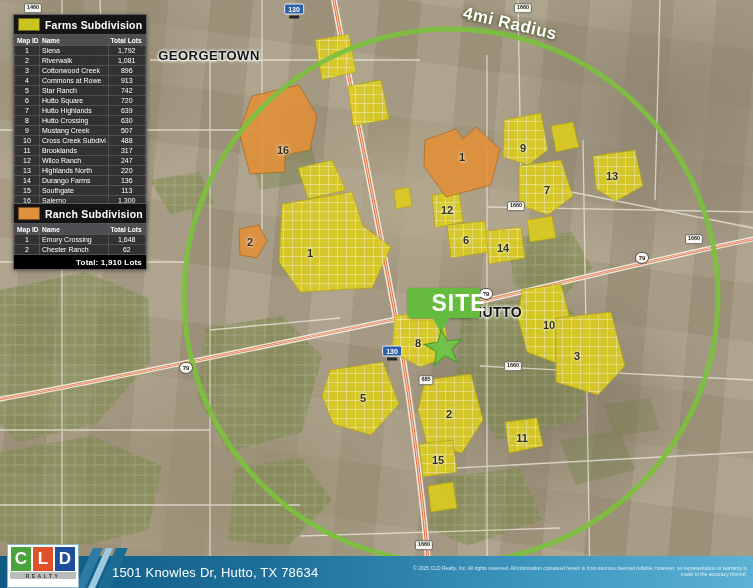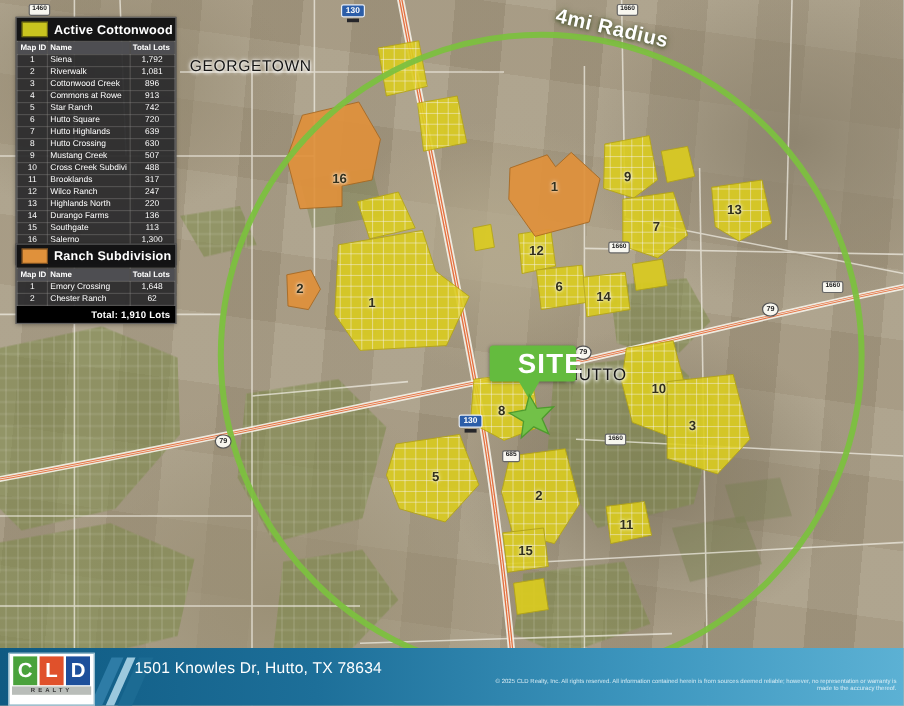--- a/index.html
+++ b/index.html
@@ -13,21 +13,21 @@
       radial-gradient(300px 240px at 30% 85%, #9b9076 0%, rgba(155,144,118,0) 70%),
       radial-gradient(240px 180px at 72% 68%, #877d67 0%, rgba(135,125,103,0) 70%),
       radial-gradient(200px 150px at 55% 35%, #b3a88d 0%, rgba(179,168,141,0) 70%),
       repeating-linear-gradient(95deg, rgba(255,255,255,.05) 0 42px, rgba(40,30,20,.06) 42px 84px),
       repeating-linear-gradient(8deg, rgba(70,60,40,.05) 0 58px, rgba(255,255,255,.04) 58px 116px),
       #a89c84;}
   .map-svg{position:absolute;inset:0;}
   
   .marker{position:absolute;transform:translate(-50%,-50%);font-weight:800;font-size:11px;color:#32301c;
           text-shadow:0 0 2px rgba(255,255,255,.95),0 0 4px rgba(255,255,255,.7);line-height:1;}
-  .city-label{position:absolute;transform:translate(-50%,-50%);font-weight:400;color:#151515;letter-spacing:.5px;
+  .city-label{position:absolute;transform:translate(-50%,-50%);font-weight:700;color:#151515;letter-spacing:.5px;
           text-shadow:0 0 2px #fff,0 0 4px #fff,0 1px 3px rgba(255,255,255,.9);white-space:nowrap;}
   .radius-label{position:absolute;left:510px;top:24px;transform:translate(-50%,-50%) rotate(13deg);
           font-weight:800;font-size:17px;color:#fff;letter-spacing:.5px;white-space:nowrap;
           text-shadow:0 1px 3px rgba(40,60,20,.75),0 0 6px rgba(60,90,30,.5);}
   .shield{position:absolute;transform:translate(-50%,-50%);display:flex;flex-direction:column;align-items:center;line-height:1;}
   .sh-rect span{background:#f7f6ef;color:#222;font-size:5.5px;font-weight:700;padding:1px 2px;
           border:1px solid #666;border-radius:2px;}
   .sh-us span{background:#f7f6ef;color:#222;font-size:6px;font-weight:700;width:12px;height:10px;
           border:1px solid #555;border-radius:45% 45% 50% 50%;display:flex;align-items:center;justify-content:center;}
   .sh-toll span{background:#2b5da8;color:#fff;font-size:7px;font-weight:700;padding:1px 3px;
@@ -51,21 +51,21 @@
   .swatch{width:20px;height:11px;flex:0 0 auto;border:1px solid rgba(0,0,0,.45);}
   .legend-table{width:100%;border-collapse:collapse;table-layout:fixed;}
   .legend-table th{background:rgba(80,80,84,.95);font-weight:700;font-size:6.6px;text-align:left;
           padding:1.5px 2px;border:1px solid rgba(150,150,150,.35);white-space:nowrap;overflow:hidden;}
   .legend-table td{font-size:7px;padding:1px 2px;border:1px solid rgba(150,150,150,.3);
           background:rgba(48,48,50,.55);white-space:nowrap;overflow:hidden;}
   .legend-table td.num{text-align:center;}
   .col-id{width:24px;}.col-name{width:66px;}.col-lots{width:36px;}
   .panel-total{background:#000;font-weight:700;font-size:8px;text-align:right;padding:2.5px 4px;letter-spacing:.2px;}
   
-  .footer{position:absolute;left:0;right:0;bottom:0;height:48px;
+  .footer{position:absolute;left:0;right:0;bottom:0;height:32px;
           background:linear-gradient(90deg,#0f5a82 0%,#1d6f99 35%,#3e97bf 72%,#5cb1d4 100%);}
   .stripe{position:absolute;bottom:0;height:40px;transform:skewX(-24deg);}
   .stripe1{left:84px;width:10px;background:#2e7ca6;}
   .stripe2{left:97px;width:7px;background:#9cc9de;}
   .stripe3{left:107px;width:12px;background:#1c6b93;}
   .logo-box{position:absolute;left:7px;bottom:0;width:72px;height:44px;background:#fff;
           border:1px solid #8fb7c9;box-sizing:border-box;display:flex;flex-direction:column;padding:2px 2px 1px;}
   .logo-tiles{display:flex;gap:2px;justify-content:center;}
   .logo-tile{width:20px;height:24px;display:flex;align-items:center;justify-content:center;
           color:#fff;font-weight:800;font-size:17px;}
@@ -245,21 +245,21 @@
     <div class="site-star">
       <svg width="40" height="40" viewBox="0 0 55 55">
         <polygon points="27.5,2 34.1,18.4 53.2,19.2 38.2,31 43.4,49.3 27.5,38.8 11.6,49.3 16.8,31 1.8,19.2 20.9,18.4" fill="#72c148" stroke="#4e9a2e" stroke-width="1.5"></polygon>
       </svg>
     </div>
   </div>
 
   <aside class="panel panel-active">
     <div class="panel-header">
       <span class="swatch" style="background:#c9c41f"></span>
-      <span class="title">Active Cottonwood</span>
+      <span class="title">Farms Subdivision</span>
     </div>
     <table class="legend-table">
       <colgroup>
           <col class="col-id">
           <col class="col-name">
           <col class="col-lots">
         </colgroup>
       <thead>
           <tr>
             <th>Map ID</th>

